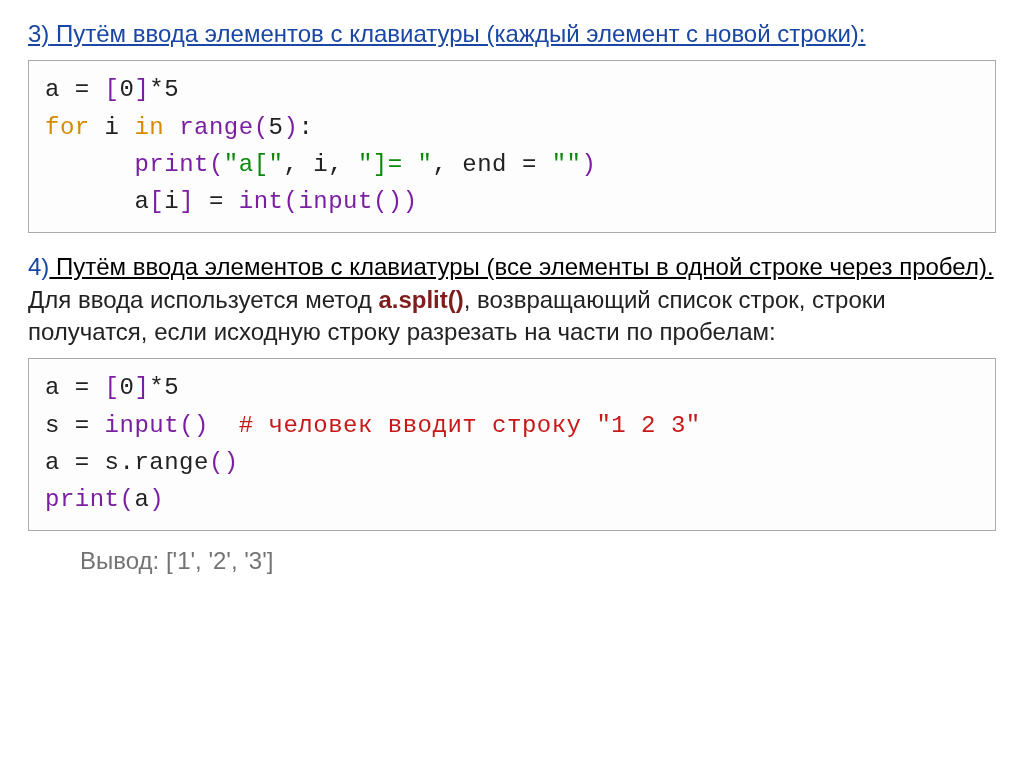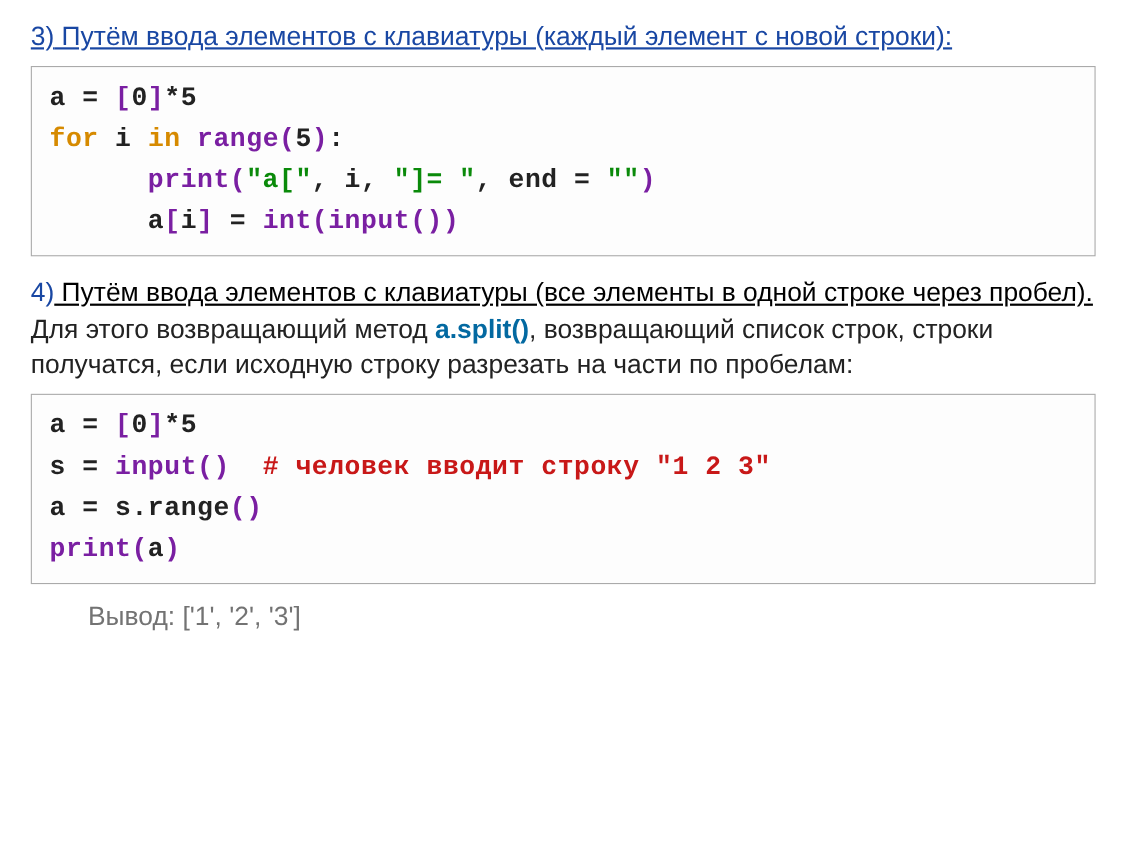--- a/index.html
+++ b/index.html
@@ -22,33 +22,32 @@
   .para4 {
     color: #222;
     margin-top: 18px;
     margin-bottom: 10px;
   }
   .para4 .linkish {
     color: #000000;
     text-decoration: underline;
   }
   .para4 .num { color: #1947a3; }
-  .para4 .method { font-weight: bold; color: #0369a1; }
+  .para4 .method { font-weight: bold; color: #7f1d1d; }
   .codeblock {
     border: 1px solid #aaa;
     background: #fdfdfd;
     padding: 10px 16px 12px 16px;
     font-family: "Courier New", Courier, monospace;
     font-size: 24px;
     line-height: 1.55;
     white-space: pre;
     margin-bottom: 8px;
     color: #222;
     letter-spacing: 0.5px;
-    font-weight: bold;
   }
   .c-kw { color: #d68a00; } 
   .c-fn { color: #7a1fa2; } 
   .c-br { color: #7a1fa2; } 
   .c-str { color: #0a8a0a; } 
   .c-cmt { color: #c81818; } 
   .c-tx  { color: #222; }
   .output {
     margin-top: 14px;
     margin-left: 52px;
@@ -62,21 +61,21 @@
 <div class="heading">
   <span class="num">3)</span><span> Путём ввода элементов с клавиатуры (каждый элемент с новой строки):</span>
 </div>
 
 <div class="codeblock"><span class="c-tx">a = </span><span class="c-br">[</span><span class="c-tx">0</span><span class="c-br">]</span><span class="c-tx">*5</span>
 <span class="c-kw">for</span><span class="c-tx"> i </span><span class="c-kw">in</span><span class="c-tx"> </span><span class="c-fn">range</span><span class="c-br">(</span><span class="c-tx">5</span><span class="c-br">)</span><span class="c-tx">:</span>
 <span class="c-tx">      </span><span class="c-fn">print</span><span class="c-br">(</span><span class="c-str">"a["</span><span class="c-tx">, i, </span><span class="c-str">"]= "</span><span class="c-tx">, end = </span><span class="c-str">""</span><span class="c-br">)</span>
 <span class="c-tx">      </span><span class="c-tx">a</span><span class="c-br">[</span><span class="c-tx">i</span><span class="c-br">]</span><span class="c-tx"> = </span><span class="c-fn">int</span><span class="c-br">(</span><span class="c-fn">input</span><span class="c-br">(</span><span class="c-br">)</span><span class="c-br">)</span></div>
 
 <div class="para4">
-  <span class="num linkish" style="text-decoration:none">4)</span><span class="linkish"> Путём ввода элементов с клавиатуры (все элементы в одной строке через пробел).</span><span> Для этого возвращающий метод </span><span class="method">a.split()</span><span>, возвращающий список строк, строки получатся, если исходную строку разрезать на части по пробелам:</span>
+  <span class="num linkish" style="text-decoration:none">4)</span><span class="linkish"> Путём ввода элементов с клавиатуры (все элементы в одной строке через пробел).</span><span> Для ввода используется метод </span><span class="method">a.split()</span><span>, возвращающий список строк, строки получатся, если исходную строку разрезать на части по пробелам:</span>
 </div>
 
 <div class="codeblock"><span class="c-tx">a = </span><span class="c-br">[</span><span class="c-tx">0</span><span class="c-br">]</span><span class="c-tx">*5</span>
 <span class="c-tx">s = </span><span class="c-fn">input</span><span class="c-br">(</span><span class="c-br">)</span><span class="c-tx">  </span><span class="c-cmt"># человек вводит строку "1 2 3"</span>
 <span class="c-tx">a = s.range</span><span class="c-br">(</span><span class="c-br">)</span>
 <span class="c-fn">print</span><span class="c-br">(</span><span class="c-tx">a</span><span class="c-br">)</span></div>
 
 <div class="output">Вывод: ['1', '2', '3']</div>
 
 </body></html>

